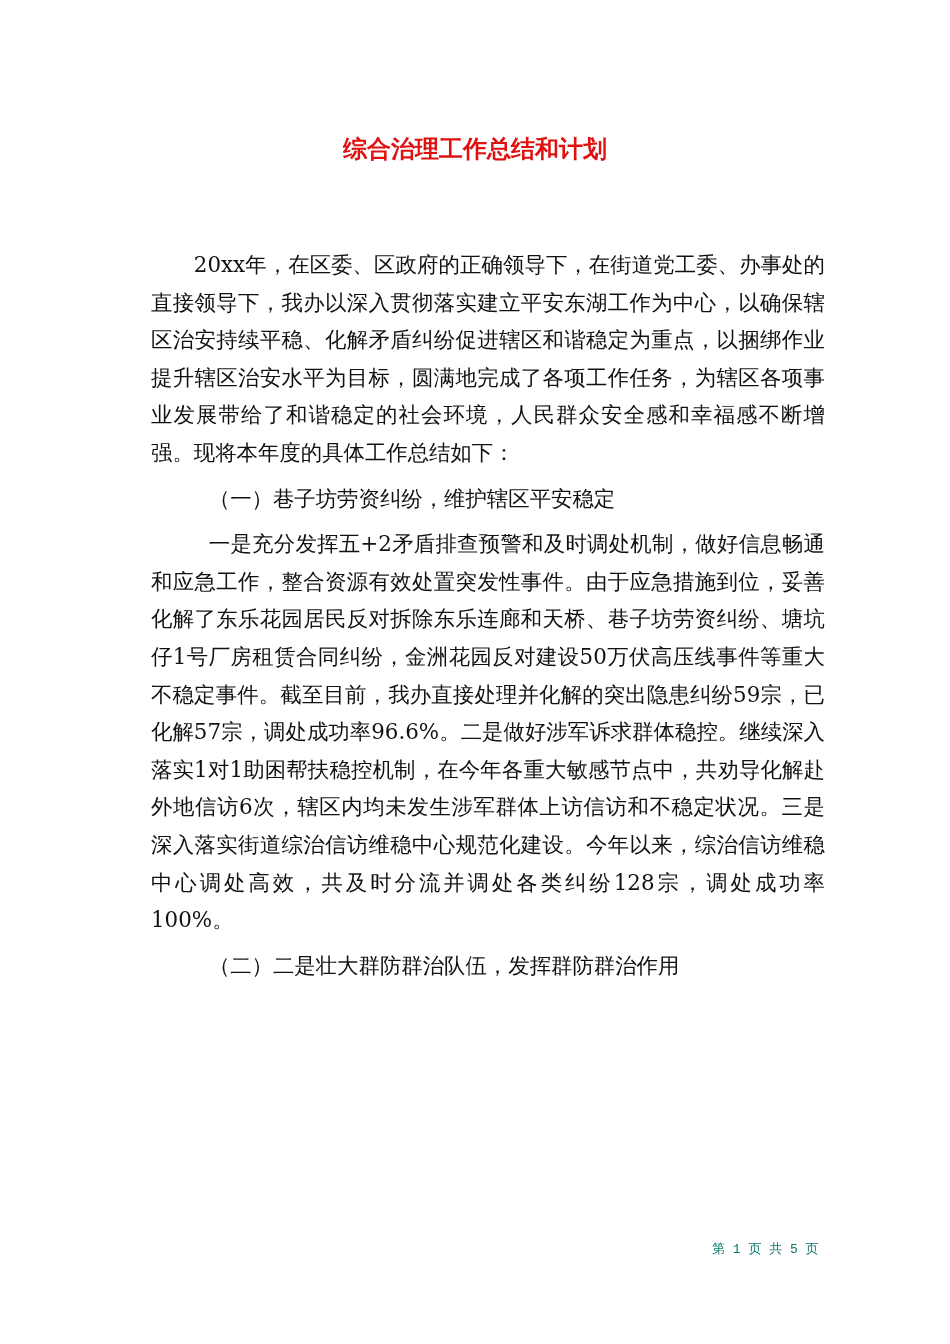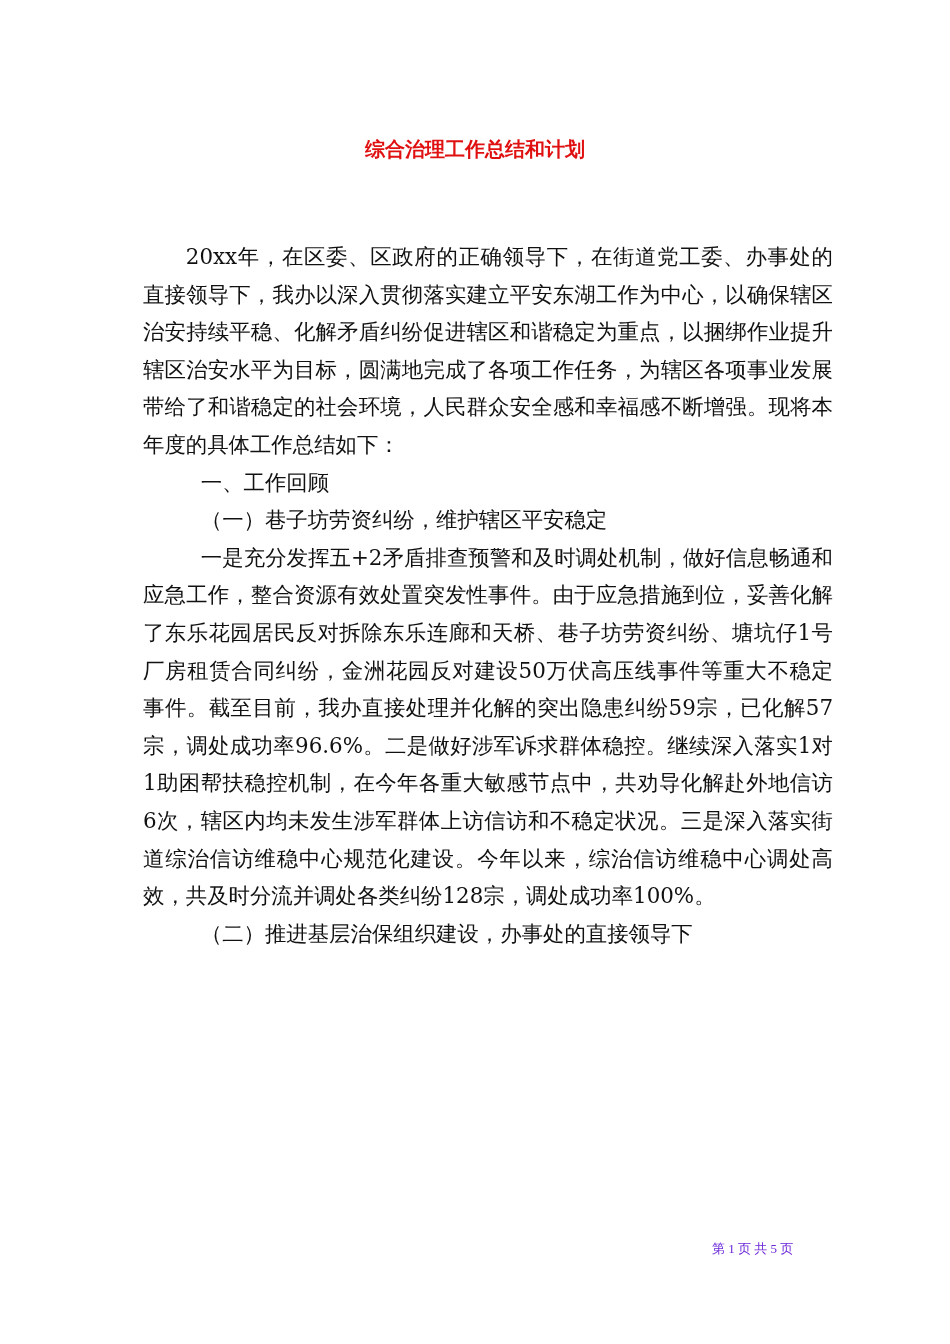--- a/index.html
+++ b/index.html
@@ -1,43 +1,42 @@
 <!DOCTYPE html>
 <html><head>
 <meta charset="utf-8">
 <style>
   html, body { margin: 0; padding: 0; background: #ffffff; }
   body { width: 950px; height: 1344px; position: relative; overflow: hidden; }
   .page { position: absolute; left: 0; top: 0; width: 950px; height: 1344px; background: #fff; }
   .title {
     position: absolute; left: 0; top: 133px; width: 950px; text-align: center;
-    font-family: "DejaVu Sans", sans-serif; font-weight: bold; font-size: 20px;
+    font-family: "DejaVu Sans", sans-serif; font-weight: bold; font-size: 24px;
     color: #e01010; letter-spacing: 0px; line-height: 32px;
   }
   .body-text {
     position: absolute; left: 143px; top: 238px; width: 690px;
     font-family: "DejaVu Serif", serif; font-size: 21.4px; line-height: 37.6px;
     color: #111; text-align: justify; text-justify: inter-character;
   }
-  .body-text p { margin: 0; }
+  .body-text p { margin: 8px; }
   .indent2 { text-indent: 2em; }
   .indent25 { text-indent: 2.7em; }
   .footer {
     position: absolute; left: 712px; top: 1240px;
-    font-family: Liberation Serif, serif; font-size: 13px; color: #6d28d9;
+    font-family: Liberation Mono, monospace; font-size: 13px; color: #0f766e;
   }
 </style>
 </head>
 <body>
 
 <div class="page">
   <div class="title">综合治理工作总结和计划</div>
 
   <div class="body-text">
     <p class="indent2">20xx年，在区委、区政府的正确领导下，在街道党工委、办事处的直接领导下，我办以深入贯彻落实建立平安东湖工作为中心，以确保辖区治安持续平稳、化解矛盾纠纷促进辖区和谐稳定为重点，以捆绑作业提升辖区治安水平为目标，圆满地完成了各项工作任务，为辖区各项事业发展带给了和谐稳定的社会环境，人民群众安全感和幸福感不断增强。现将本年度的具体工作总结如下：</p>
-    <p class="indent25">一、工作回顾</p>
     <p class="indent25">（一）巷子坊劳资纠纷，维护辖区平安稳定</p>
     <p class="indent25">一是充分发挥五+2矛盾排查预警和及时调处机制，做好信息畅通和应急工作，整合资源有效处置突发性事件。由于应急措施到位，妥善化解了东乐花园居民反对拆除东乐连廊和天桥、巷子坊劳资纠纷、塘坑仔1号厂房租赁合同纠纷，金洲花园反对建设50万伏高压线事件等重大不稳定事件。截至目前，我办直接处理并化解的突出隐患纠纷59宗，已化解57宗，调处成功率96.6%。二是做好涉军诉求群体稳控。继续深入落实1对1助困帮扶稳控机制，在今年各重大敏感节点中，共劝导化解赴外地信访6次，辖区内均未发生涉军群体上访信访和不稳定状况。三是深入落实街道综治信访维稳中心规范化建设。今年以来，综治信访维稳中心调处高效，共及时分流并调处各类纠纷128宗，调处成功率100%。</p>
-    <p class="indent25">（二）推进基层治保组织建设，办事处的直接领导下</p>
+    <p class="indent25">（二）二是壮大群防群治队伍，发挥群防群治作用</p>
   </div>
 
   <div class="footer">第 1 页 共 5 页</div>
 </div>
 
 </body></html>

